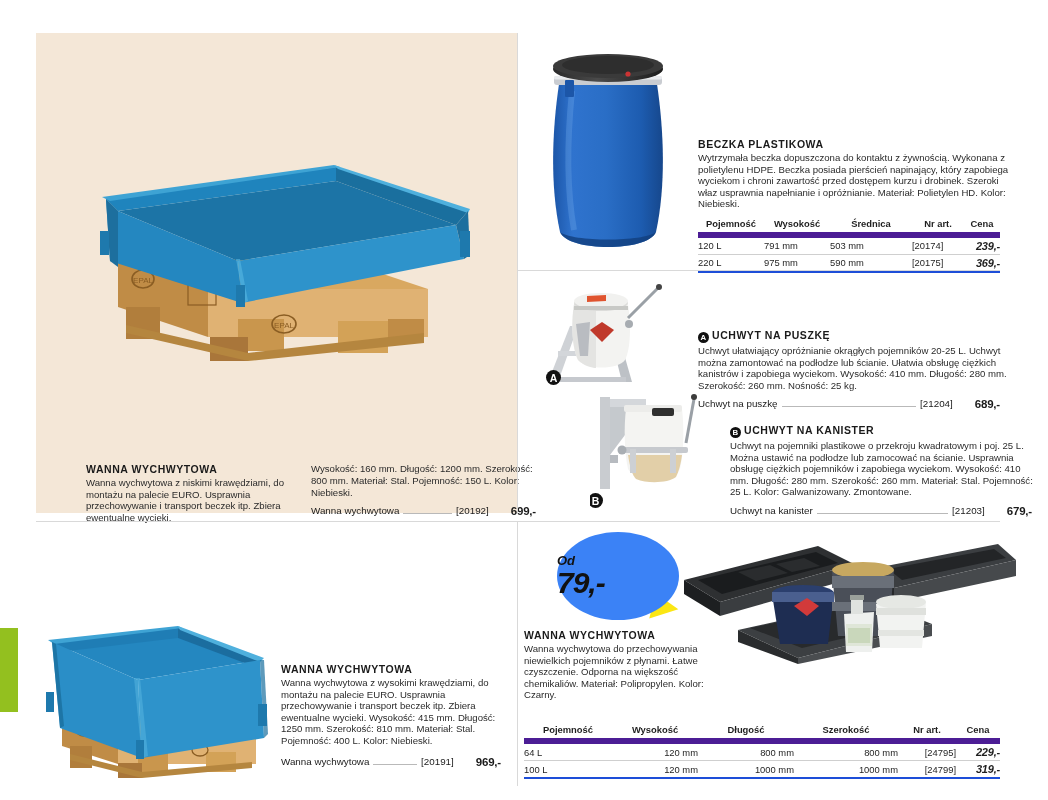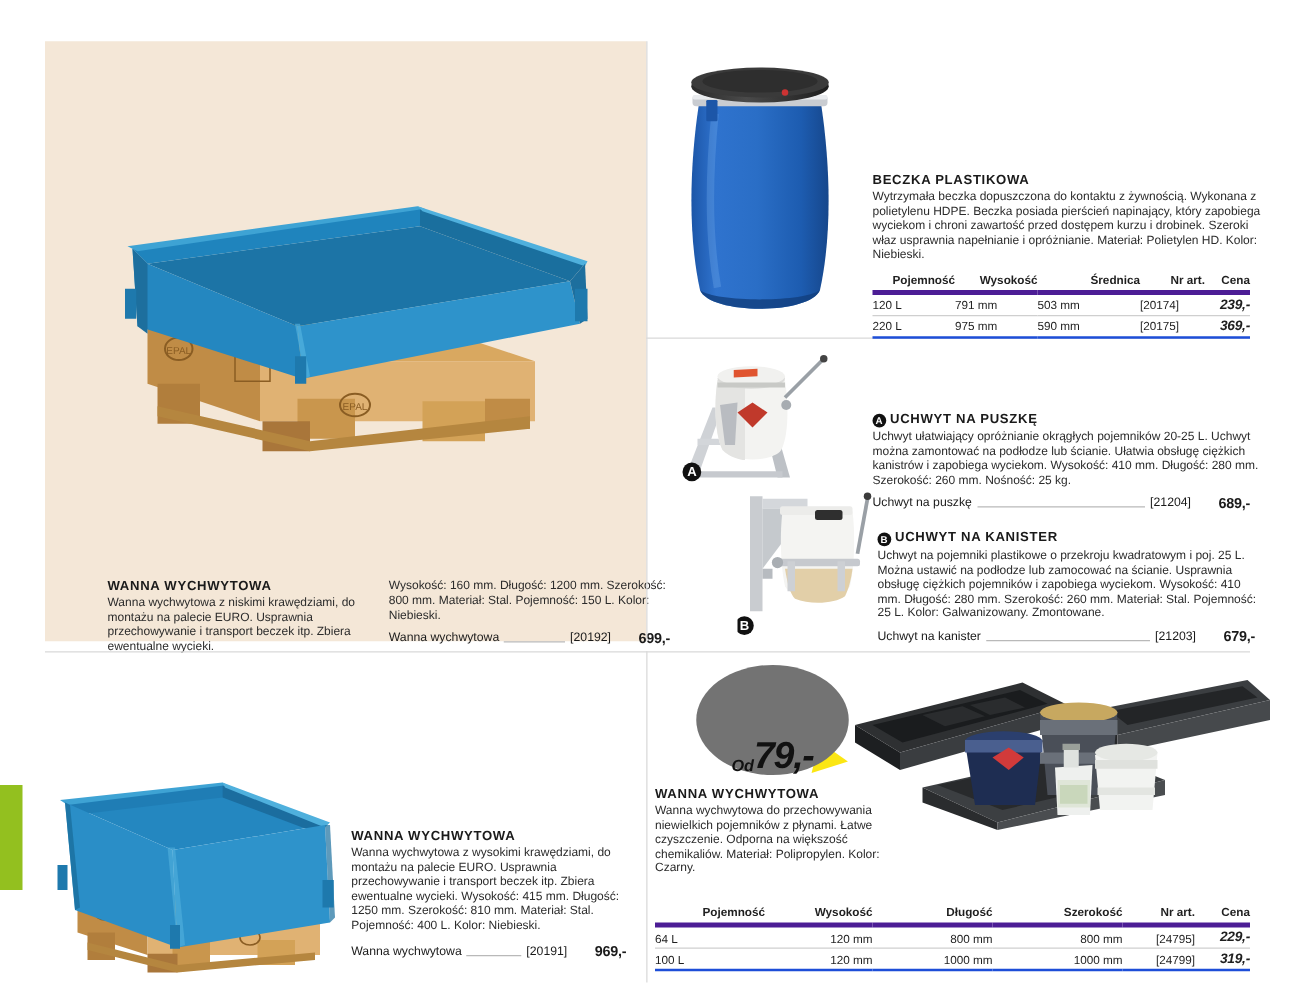--- a/index.html
+++ b/index.html
@@ -38,22 +38,22 @@
   .vdiv { position:absolute; background:#d9d9d9; width:1px; }
   .hdiv { position:absolute; background:#d9d9d9; height:1px; }
 
   
   .rc { position:absolute; }
   .rc-txt { width:311px; }
 
   
   table.spec { border-collapse:collapse; font-size:9.4px; color:#1f1f1f; margin-top:6px; }
   table.spec th {
-    font-weight:bold; text-align:right; padding:2px 0 3px 0;
-    border-bottom:4px solid #4c1d95; white-space:nowrap;
+    font-weight:bold; text-align:center; padding:2px 0 3px 0;
+    border-bottom:6px solid #4c1d95; white-space:nowrap;
   }
   table.spec td {
     padding:2px 0 2px 0; border-bottom:1px solid #cfcfcf; white-space:nowrap;
   }
   table.spec tr:last-child td { border-bottom:2px solid #1d4ed8; }
   td.price, th.price { text-align:right; }
   td.price { font-weight:bold; font-style:italic; font-size:11px; letter-spacing:-.2px; }
   th.price { text-align:right; }
   .tnum { text-align:right; }
 
@@ -62,22 +62,22 @@
     display:inline-flex; align-items:center; justify-content:center;
     width:11px; height:11px; border-radius:50%; background:#111; color:#fff;
     font-size:7.8px; font-weight:bold; vertical-align:-1px; margin-right:3px;
     font-family:"Liberation Sans", sans-serif;
   }
   .abmark.onimg { position:absolute; width:15px; height:15px; font-size:10.5px; }
 
   
   .bubble {
     position:absolute; left:557px; top:532px; width:122px; height:88px;
-    background:#737373; border-radius:50%;
-    display:flex; flex-direction:row; align-items:flex-end; justify-content:center;
+    background:#3b82f6; border-radius:50%;
+    display:flex; flex-direction:column; align-items:flex-start; justify-content:center;
     z-index:6;
   }
   .bubble .od { font-size:13px; font-style:italic; font-weight:bold; color:#111; line-height:1; margin-bottom:1px; }
   .bubble .amt { font-size:30px; font-style:italic; font-weight:bold; color:#111; line-height:1; letter-spacing:-1px; }
   .bubble-tail {
     position:absolute; left:652px; top:596px; width:0; height:0; z-index:5;
     border-left:26px solid #fbe613;
     border-top:10px solid transparent;
     border-bottom:16px solid transparent;
     transform: rotate(14deg);
@@ -301,21 +301,21 @@
       <rect x="80" y="64" width="6" height="24" fill="#cdd0d4"></rect>
 
       <circle cx="32" cy="65" r="4.5" fill="#a9aeb3"></circle>
 
       <line x1="96" y1="58" x2="104" y2="14" stroke="#9aa0a6" stroke-width="3"></line>
       <circle cx="104" cy="12" r="3" fill="#3c3c3c"></circle>
     </svg>
     <span class="abmark onimg" style="left:-2px; top:108px;">B</span>
   </div>
 
-  <div class="rc rc-txt" style="left:702px; top:424px;">
+  <div class="rc rc-txt" style="left:730px; top:424px;">
     <div class="ptitle">
       <span class="abmark">B</span><span>UCHWYT NA KANISTER</span>
     </div>
     <div class="pdesc">Uchwyt na pojemniki plastikowe o przekroju kwadratowym i poj. 25 L. Można ustawić na podłodze lub zamocować na ścianie. Usprawnia obsługę ciężkich pojemników i zapobiega wyciekom. Wysokość: 410 mm. Długość: 280 mm. Szerokość: 260 mm. Materiał: Stal. Pojemność: 25 L. Kolor: Galwanizowany. Zmontowane.</div>
     <div class="orderline" style="width:302px;">
       <span class="ol-name">Uchwyt na kanister</span>
       <span class="ol-fill"></span>
       <span class="ol-art">[21203]</span>
       <span class="ol-price">679,-</span>
     </div>

